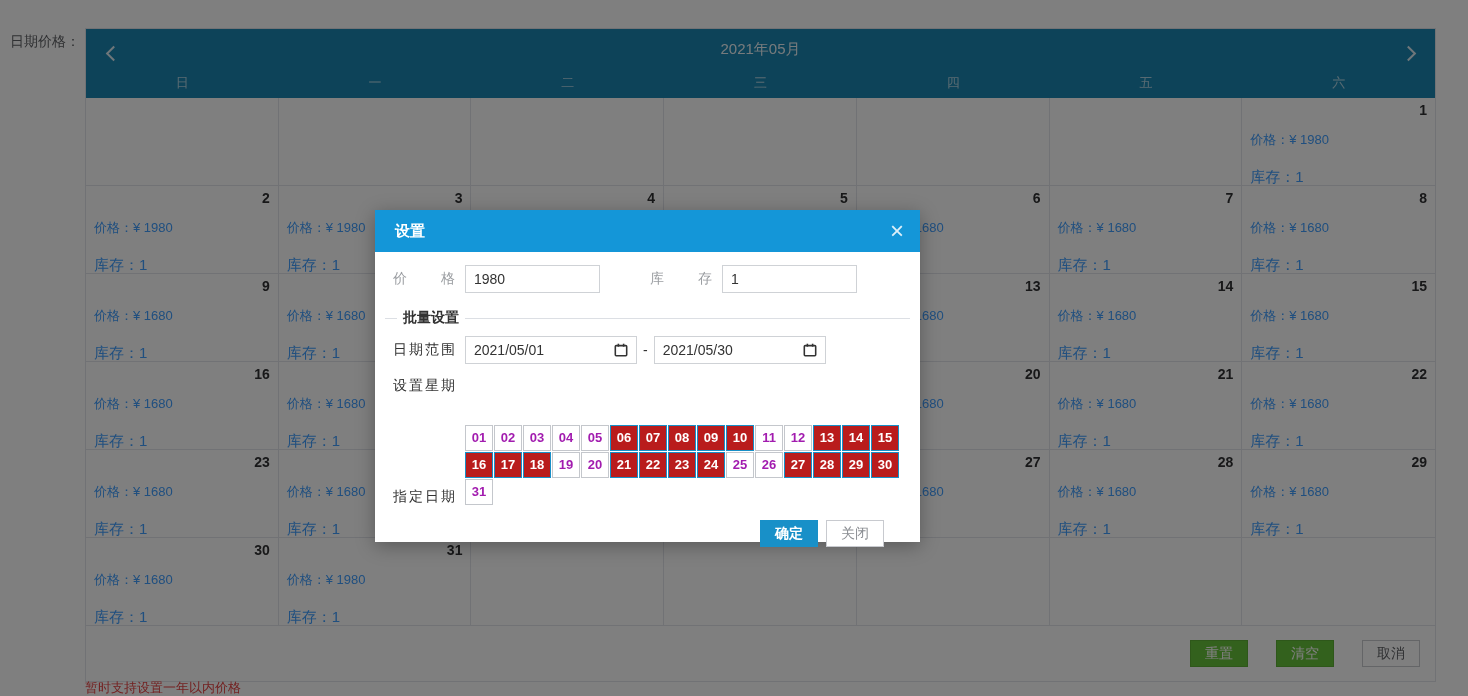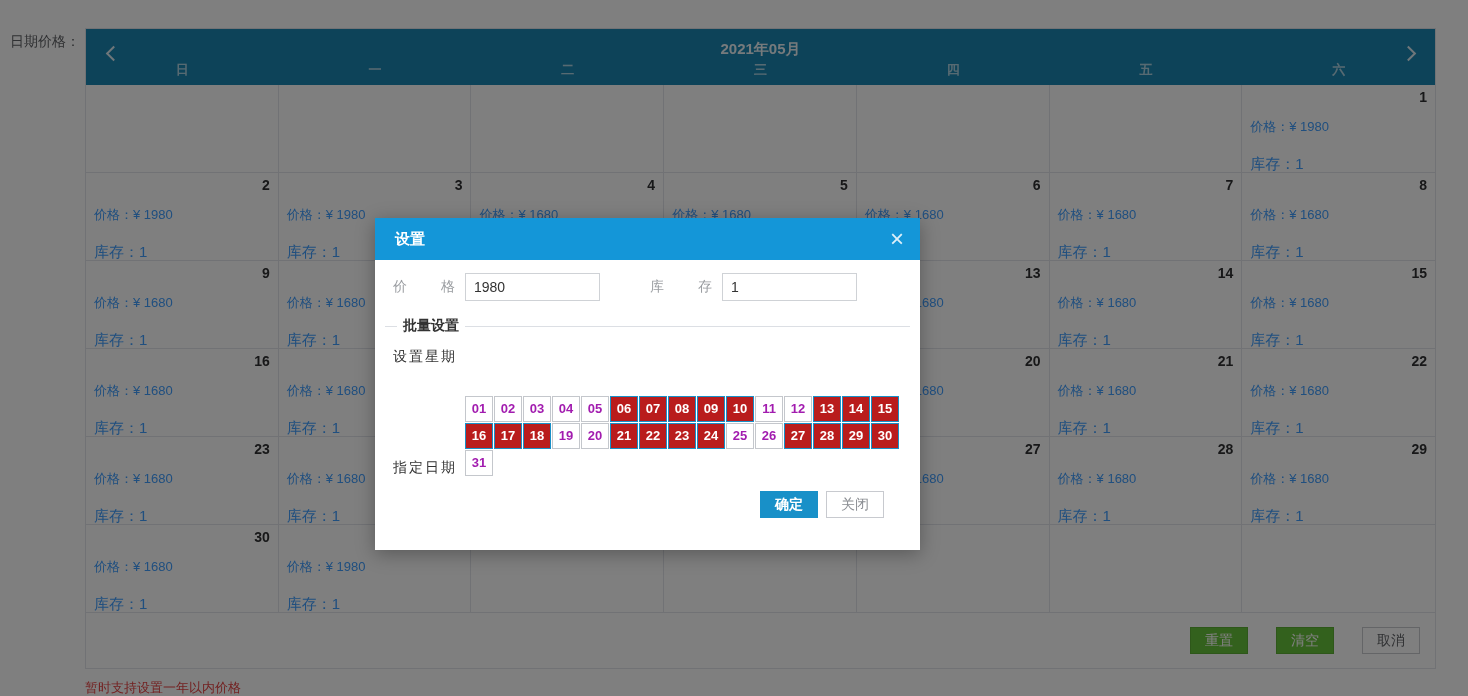--- a/index.html
+++ b/index.html
@@ -2,21 +2,21 @@
 <html><head>
 <meta charset="utf-8">
 <style>
   * { margin:0; padding:0; box-sizing:border-box; }
   html,body { width:1468px; height:696px; overflow:hidden; }
   body { font-family:"Liberation Sans","DejaVu Sans",sans-serif; background:#fff; position:relative; font-size:14px; }
 
   
   .field-label { position:absolute; left:10px; top:33px; color:#606266; font-size:14px; z-index:1; }
   .cal-wrap { position:absolute; left:85px; top:28px; width:1351px; z-index:1; background:#fff; border:1px solid #e2e5ea; }
-  .cal-header { background:#1a86b2; height:56px; position:relative;font-weight:bold; }
+  .cal-header { background:#1a86b2; height:69px; position:relative; }
   .cal-title { text-align:center; padding-top:11px; color:rgba(255,255,255,0.92); font-size:15px; }
   .chev { position:absolute; top:12px; width:26px; height:26px; cursor:pointer; }
   .chev-prev { left:14px; } .chev-next { right:14px; }
   .chev i { display:block; width:11px; height:11px; border-left:2px solid rgba(255,255,255,0.85); border-bottom:2px solid rgba(255,255,255,0.85); margin:7px auto; }
   .chev-prev i { transform:rotate(45deg); }
   .chev-next i { transform:rotate(-135deg); }
   .weekday-row { display:grid; grid-template-columns:repeat(7,1fr); position:absolute; bottom:6px; width:100%; }
   .weekday-row span { text-align:center; color:rgba(255,255,255,0.65); font-size:13px; }
   .cal-grid { display:grid; grid-template-columns:repeat(7,1fr); }
   .cal-cell { height:88px; border-right:1px solid #e2e5ea; border-bottom:1px solid #e2e5ea; padding:4px 8px; background:#fff; }
@@ -27,21 +27,21 @@
   .cal-footer { height:55px; display:flex; align-items:center; justify-content:flex-end; padding-right:15px; gap:28px; background:#fff; }
   .btn { display:inline-block; font-size:14px; line-height:25px; padding:0 14px; border:1px solid transparent; cursor:pointer; text-align:center; }
   .btn-green { background:#67C23A; border-color:#5daf34; color:#fff; }
   .btn-plain { background:#fff; border-color:#c8cacf; color:#606266; }
   .footnote { position:absolute; left:85px; top:679px; color:#e64545; font-size:13px; z-index:1; }
 
   
   .overlay { position:fixed; left:0; top:0; right:0; bottom:0; background:rgba(0,0,0,0.5); z-index:10; }
 
   
-  .modal { position:absolute; left:375px; top:218px; width:545px; height:332px; background:#fff; z-index:20; box-shadow:0 4px 18px rgba(0,0,0,0.3); }
+  .modal { position:absolute; left:375px; top:210px; width:545px; height:332px; background:#fff; z-index:20; box-shadow:0 4px 18px rgba(0,0,0,0.3); }
   .modal-header { height:42px; background:#1496d8; color:#fff; display:flex; align-items:center; justify-content:space-between; padding:0 16px 0 20px; }
   .modal-title { font-size:15px; font-weight:bold; }
   .modal-close { font-size:24px; line-height:1; color:rgba(255,255,255,0.85); cursor:pointer; font-weight:300; }
   .modal-body { padding:13px 18px 0; }
   .frow { display:flex; align-items:center; }
   .flabel { display:inline-block; width:62px; color:#333; font-size:14px; text-align:justify; text-align-last:justify; margin-right:10px; flex:none; }
   .flabel.gray { color:#9a9da1; }
   .txt-input { height:28px; border:1px solid #cfd2d6; padding:8px 8px; font-size:14px; color:#333; font-family:inherit; }
   .w135 { width:135px; }
   .pair2 { margin-left:50px; }
@@ -270,20 +270,40 @@
   </div>
   <div class="modal-body">
     <div class="frow">
       <span class="flabel gray">价格</span>
       <input class="txt-input w135" value="1980" style="">
       <span class="flabel gray pair2">库存</span>
       <input class="txt-input w135" value="1" style="">
     </div>
     <fieldset class="batch">
       <legend>批量设置</legend>
+      <div class="frow range-row">
+        <span class="flabel">日期范围</span>
+        <span class="date-input">
+          <span>2021/05/01</span>
+          <svg width="14" height="14" viewBox="0 0 16 16">
+              <rect x="1.5" y="3" width="13" height="11.5" rx="1" fill="none" stroke="#333" stroke-width="1.8"></rect>
+              <line x1="5" y1="0.8" x2="5" y2="4.2" stroke="#333" stroke-width="1.8"></line>
+              <line x1="11" y1="0.8" x2="11" y2="4.2" stroke="#333" stroke-width="1.8"></line>
+            </svg>
+        </span>
+        <span class="range-sep">-</span>
+        <span class="date-input">
+          <span>2021/05/30</span>
+          <svg width="14" height="14" viewBox="0 0 16 16">
+              <rect x="1.5" y="3" width="13" height="11.5" rx="1" fill="none" stroke="#333" stroke-width="1.8"></rect>
+              <line x1="5" y1="0.8" x2="5" y2="4.2" stroke="#333" stroke-width="1.8"></line>
+              <line x1="11" y1="0.8" x2="11" y2="4.2" stroke="#333" stroke-width="1.8"></line>
+            </svg>
+        </span>
+      </div>
       <div class="frow week-row">
         <span class="flabel">设置星期</span>
       </div>
       <div class="frow dates-row">
         <span class="flabel">指定日期</span>
         <span class="dates-wrap">
             <span class="date-btn">01</span>
             <span class="date-btn">02</span>
             <span class="date-btn">03</span>
             <span class="date-btn">04</span>

